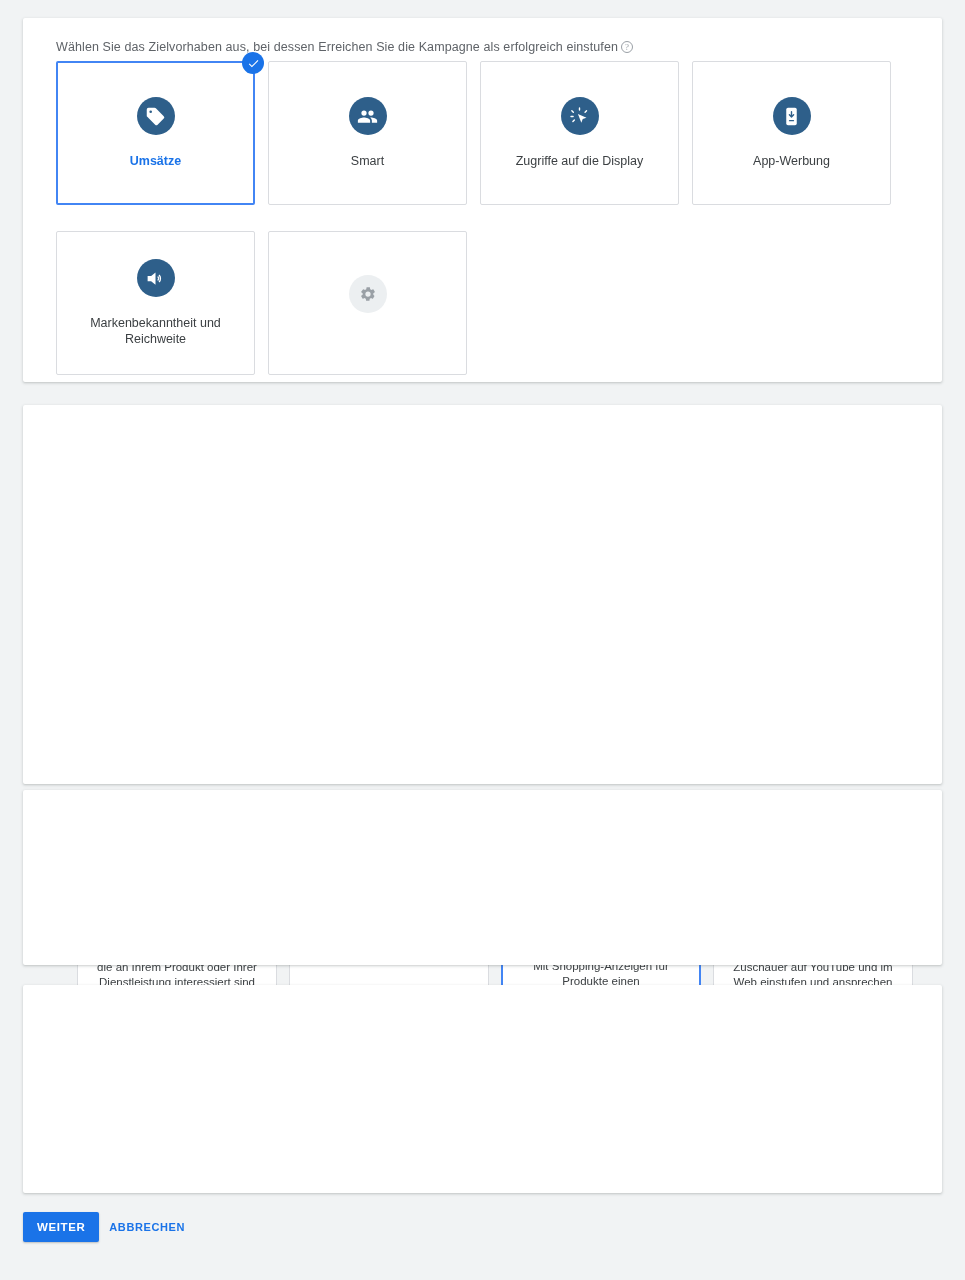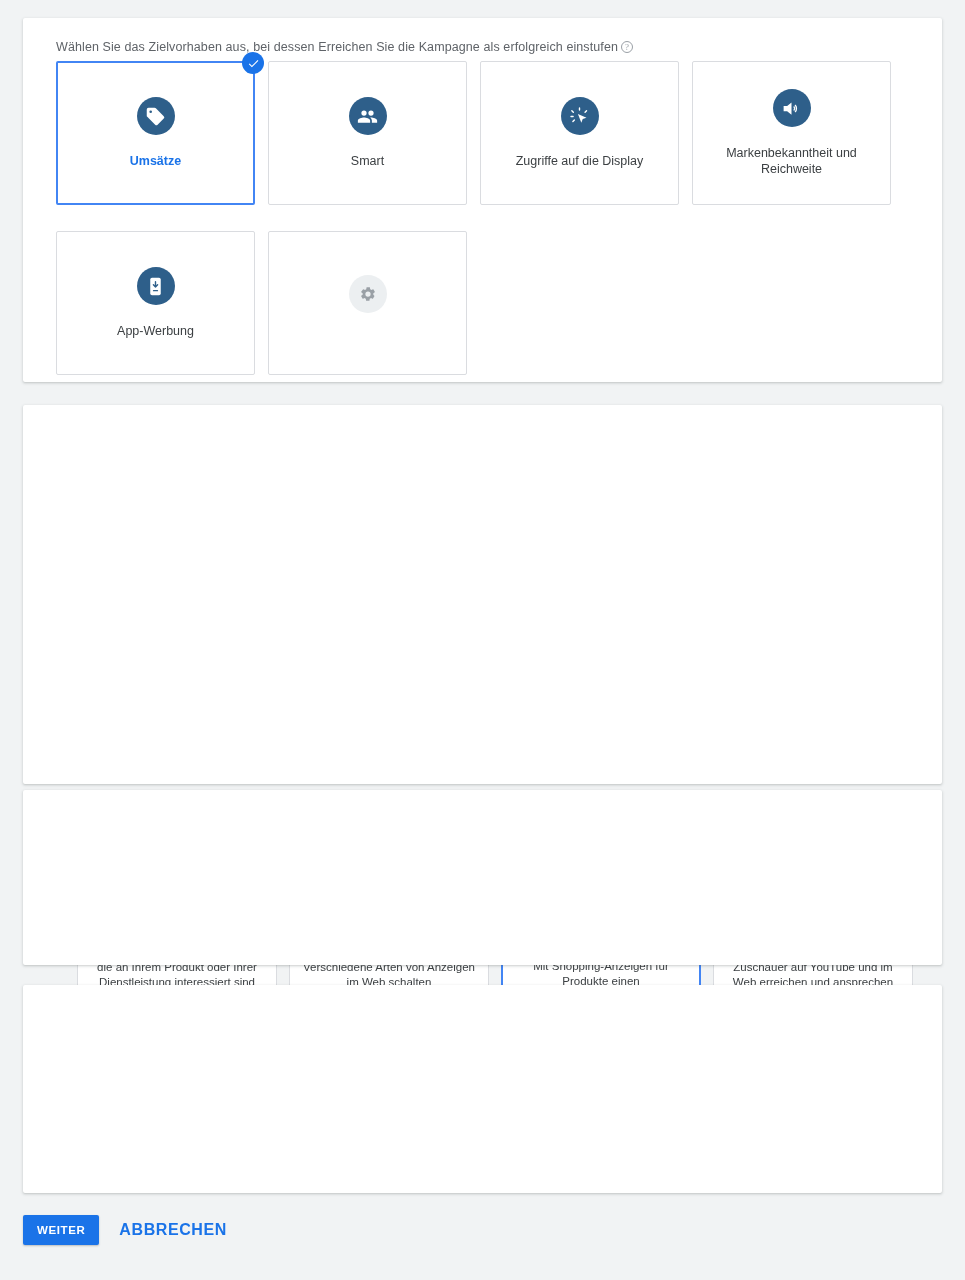--- a/index.html
+++ b/index.html
@@ -116,31 +116,31 @@
   .tb.bar   { background: #e4e4e4; }
   .play-tri {
     position: absolute;
     width: 0; height: 0;
     border-left: 8px solid #fff;
     border-top: 5px solid transparent;
     border-bottom: 5px solid transparent;
   }
 
   
-  #footer { position: absolute; left: 23px; top: 1212px; display: flex; align-items: center; gap: 14px; }
+  #footer { position: absolute; left: 23px; top: 1212px; display: flex; align-items: center; gap: 4px; }
   #btn-weiter {
     background: #1a73e8; color: #fff;
     font-size: 11.5px; font-weight: bold; letter-spacing: .6px;
     padding: 9px 14px; border: none; border-radius: 2px;
     box-shadow: 0 1px 2px rgba(60,64,67,.3);
     cursor: pointer; font-family: "Liberation Sans", sans-serif;
   }
   #btn-abbrechen {
     background: transparent; color: #1a73e8;
-    font-size: 16px; font-weight: bold; letter-spacing: .6px;
+    font-size: 11px; font-weight: bold; letter-spacing: .6px;
     padding: 9px 6px; border: none; cursor: pointer;
     font-family: "Liberation Sans", sans-serif;
   }
 </style>
 </head>
 <body>
 
 <div class="page">
 
   <div class="panel" id="panel-goal">
@@ -186,40 +186,40 @@
           </svg>
         </div>
         <div class="goal-title">Zugriffe auf die Display</div>
       </div>
 
 
       <div class="goal-card">
         <div class="goal-icon">
           <svg width="21" height="21" viewBox="0 0 24 24">
               <g fill="#fff">
+                <rect x="6" y="2" width="12" height="20" rx="2"></rect>
+                <path fill="#2e5f8a" d="M12 6.5v6m0 0-2.4-2.4M12 12.5l2.4-2.4" stroke="#2e5f8a" stroke-width="1.6" stroke-linecap="round" stroke-linejoin="round"></path>
+                <rect x="9" y="16" width="6" height="1.5" rx=".75" fill="#2e5f8a"></rect>
+              </g>
+            </svg>
+        </div>
+        <div class="goal-title">App-Werbung</div>
+      </div>
+
+      <div class="goal-card">
+        <div class="goal-icon">
+          <svg width="21" height="21" viewBox="0 0 24 24">
+              <g fill="#fff">
                 <path d="M3 9v6h4l5 4V5L7 9z"></path>
                 <path d="M15.5 8.5c.9.9 1.4 2.1 1.4 3.5s-.5 2.6-1.4 3.5l1.1 1.1A6.4 6.4 0 0 0 18.4 12a6.4 6.4 0 0 0-1.8-4.6z"></path>
                 <path d="M14 10.2c.5.5.8 1.1.8 1.8s-.3 1.3-.8 1.8l1 1a4 4 0 0 0 0-5.6z" opacity=".95"></path>
               </g>
             </svg>
         </div>
         <div class="goal-title">Markenbekanntheit und Reichweite</div>
-      </div>
-
-      <div class="goal-card">
-        <div class="goal-icon">
-          <svg width="21" height="21" viewBox="0 0 24 24">
-              <g fill="#fff">
-                <rect x="6" y="2" width="12" height="20" rx="2"></rect>
-                <path fill="#2e5f8a" d="M12 6.5v6m0 0-2.4-2.4M12 12.5l2.4-2.4" stroke="#2e5f8a" stroke-width="1.6" stroke-linecap="round" stroke-linejoin="round"></path>
-                <rect x="9" y="16" width="6" height="1.5" rx=".75" fill="#2e5f8a"></rect>
-              </g>
-            </svg>
-        </div>
-        <div class="goal-title">App-Werbung</div>
       </div>
 
       <div class="goal-card">
         <div class="goal-icon muted">
           <svg width="18" height="18" viewBox="0 0 24 24">
               <path fill="#9aa0a6" d="M19.1 12.9a7.6 7.6 0 0 0 0-1.8l1.9-1.5a.5.5 0 0 0 .1-.6l-1.8-3.1a.5.5 0 0 0-.6-.2l-2.2.9a7.2 7.2 0 0 0-1.6-.9l-.3-2.3a.5.5 0 0 0-.5-.4h-3.6a.5.5 0 0 0-.5.4l-.3 2.3a7.2 7.2 0 0 0-1.6.9l-2.2-.9a.5.5 0 0 0-.6.2L2.9 9a.5.5 0 0 0 .1.6l1.9 1.5a7.6 7.6 0 0 0 0 1.8L3 14.4a.5.5 0 0 0-.1.6l1.8 3.1a.5.5 0 0 0 .6.2l2.2-.9a7.2 7.2 0 0 0 1.6.9l.3 2.3a.5.5 0 0 0 .5.4h3.6a.5.5 0 0 0 .5-.4l.3-2.3a7.2 7.2 0 0 0 1.6-.9l2.2.9a.5.5 0 0 0 .6-.2l1.8-3.1a.5.5 0 0 0-.1-.6zM12 15.5A3.5 3.5 0 1 1 15.5 12 3.5 3.5 0 0 1 12 15.5z"></path>
             </svg>
         </div>
       </div>
 
@@ -255,21 +255,20 @@
           <div class="tb light" style="left:0;top:0;width:88px;height:13px"></div>
           <div class="tb light" style="left:6px;top:18px;width:36px;height:22px"></div>
           <div class="tb light" style="left:47px;top:18px;width:35px;height:22px"></div>
           <div class="tb" style="left:51px;top:21px;width:26px;height:3.5px"></div>
           <div class="tb yellow" style="left:51px;top:28px;width:10px;height:6px"></div>
           <div class="tb bar" style="left:64px;top:30px;width:13px;height:2.5px"></div>
           <div class="tb bar" style="left:51px;top:36px;width:26px;height:2.5px"></div>
           <div class="tb bar" style="left:6px;top:45px;width:36px;height:4px"></div>
           <div class="tb bar" style="left:6px;top:53px;width:36px;height:4px"></div>
         </div>
-        <div class="type-desc">Verschiedene Arten von Anzeigen im Web schalten</div>
       </div>
 
       <div class="type-card selected">
         <div class="check-badge">
           <svg width="13" height="13" viewBox="0 0 24 24">
               <path fill="#fff" d="M9 16.2 4.8 12l-1.4 1.4L9 19 21 7l-1.4-1.4z"></path>
             </svg>
         </div>
         <div class="type-title">Shopping</div>
         <div class="thumb">
@@ -295,21 +294,21 @@
         <div class="type-title">Video</div>
         <div class="thumb">
           <div class="tb light" style="left:0;top:0;width:88px;height:12px"></div>
           <div class="tb" style="left:4px;top:2.5px;width:8px;height:7px;background:#fff"></div>
           <div class="tb" style="left:6px;top:4.5px;width:4px;height:3px;background:#c0c0c0"></div>
           <div class="tb dark" style="left:6px;top:16px;width:57px;height:42px"></div>
           <div class="play-tri" style="left:32px;top:33px"></div>
           <div class="tb light" style="left:67px;top:16px;width:16px;height:36px"></div>
           <div class="tb yellow" style="left:6px;top:54px;width:22px;height:4px"></div>
         </div>
-        <div class="type-desc">Zuschauer auf YouTube und im Web erreichen und ansprechen</div>
+        <div class="type-desc">Zuschauer auf YouTube und im Web einstufen und ansprechen</div>
       </div>
 
       <div class="type-card">
         <div class="type-title">Smart</div>
         <div class="thumb">
           <div class="tb" style="left:4px;top:4px;width:8px;height:4px;background:#bdbdbd"></div>
           <div class="tb" style="left:14px;top:3px;width:30px;height:6px;background:#f0f0f0"></div>
           <div class="tb dark" style="left:47px;top:3px;width:11px;height:6px"></div>
           <div class="tb bar" style="left:5px;top:14px;width:24px;height:2.5px"></div>
           <div class="tb yellow" style="left:5px;top:19px;width:7px;height:4px"></div>

